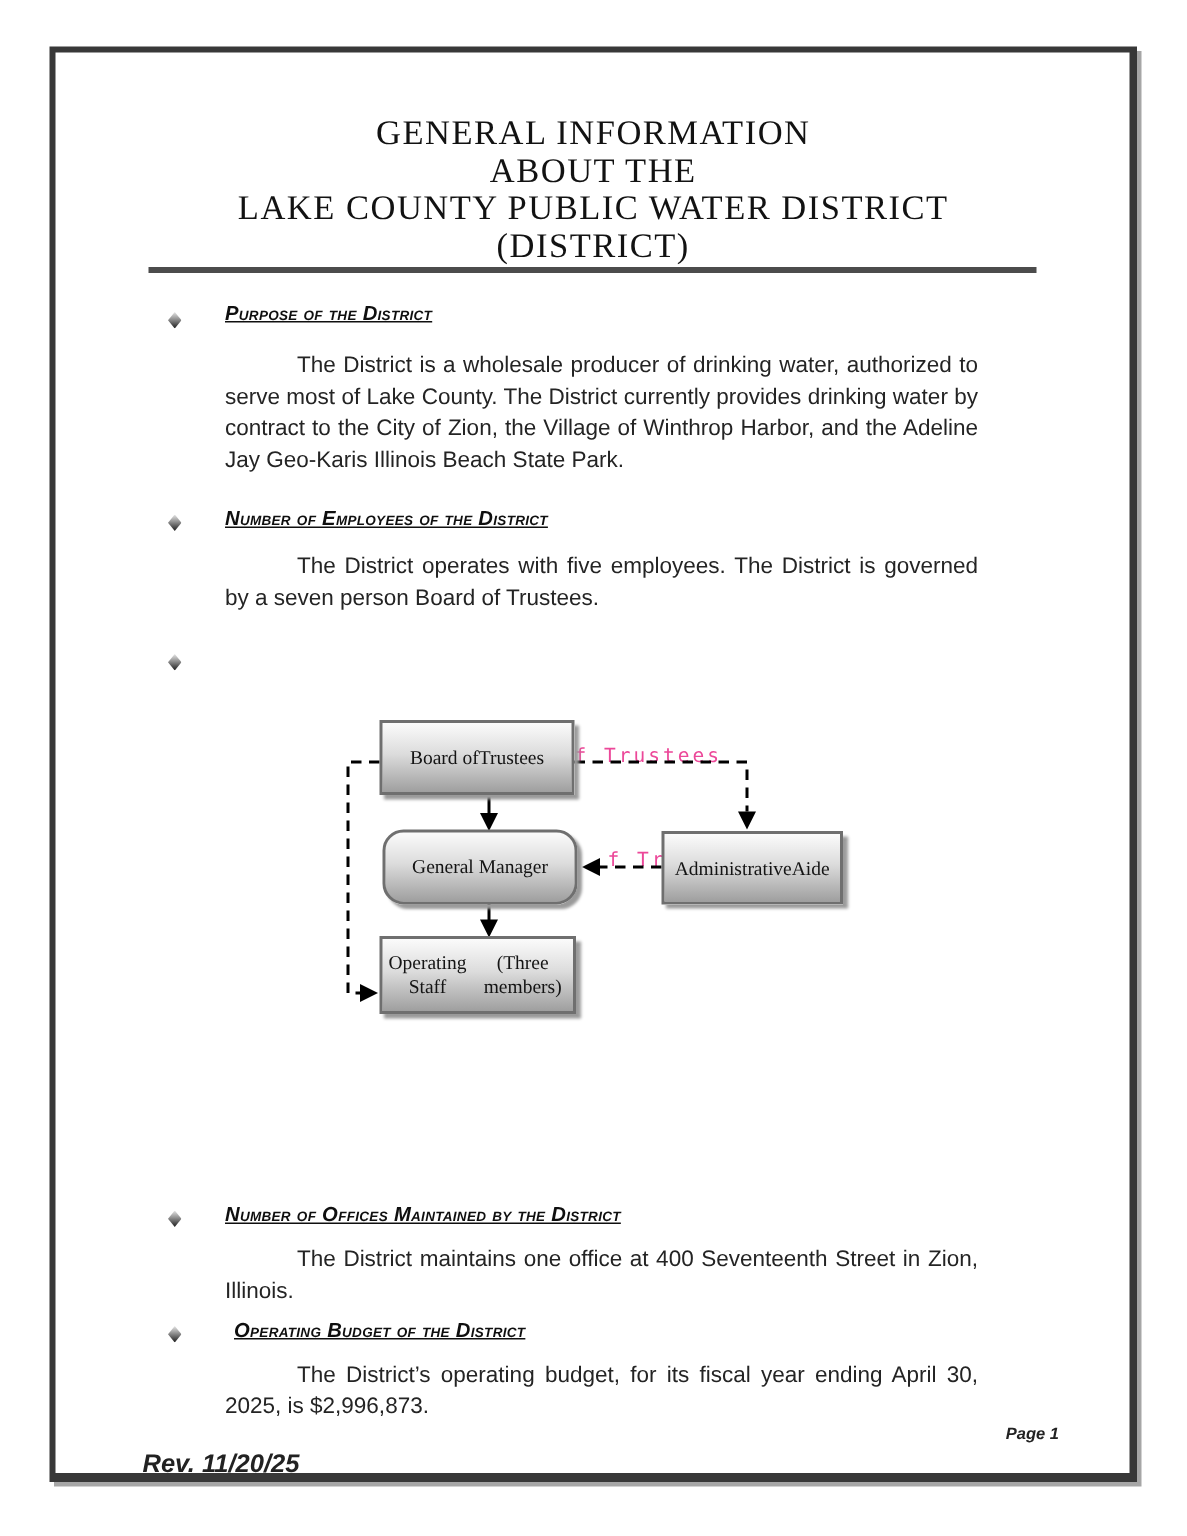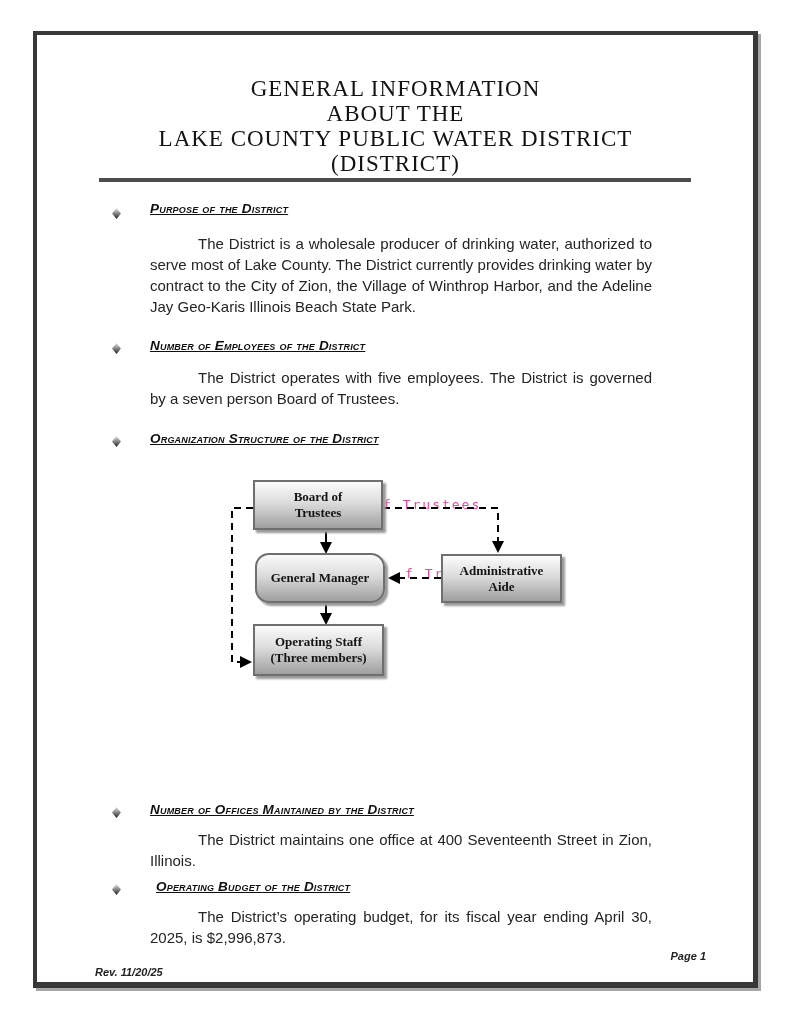--- a/index.html
+++ b/index.html
@@ -76,29 +76,27 @@
     left: 210px; top: 470px;
     width: 370px; height: 225px;
   }
   .connectors { position: absolute; left: 0; top: 0; }
   .node {
     position: absolute;
     border: 2px solid #6f6f6f;
     background: linear-gradient(180deg, #fbfbfb 0%, #dcdcdc 45%, #9f9f9f 100%);
     box-shadow: 3px 3px 2px #9a9a9a;
     display: flex;
-    flex-direction: column;
     align-items: center;
     justify-content: center;
     font-family: "Liberation Serif", serif;
     font-size: 13px;
     line-height: 16px;
     color: #141414;
     text-align: center;
-    font-weight: bold;
   }
   .node-board { left: 43px; top: 10px;  width: 130px; height: 50px; }
   .node-gm    { left: 45px; top: 83px;  width: 130px; height: 50px; border-radius: 14px; }
   .node-aide  { left: 231px; top: 84px; width: 121px; height: 49px; }
   .node-ops   { left: 43px; top: 154px; width: 131px; height: 52px; }
   .ghost {
     position: absolute;
     font-family: "DejaVu Sans Mono", monospace;
     font-size: 13px;
     letter-spacing: 2px;
@@ -112,21 +110,21 @@
     position: absolute;
     right: 85px; top: 950px;
     font-size: 11px;
     font-style: italic;
     font-weight: 600;
     color: #222;
   }
   .footer-rev {
     position: absolute;
     left: 95px; top: 966px;
-    font-size: 11px;
+    font-size: 17px;
     font-style: italic;
     font-weight: 600;
     color: #222;
   }
   
   .b1 { top: 208px; } .h1 { top: 201px; }
   .p1 { top: 233px; }
   .b2 { top: 343px; } .h2 { top: 338px; }
   .p2 { top: 367px; }
   .b3 { top: 436px; } .h3 { top: 431px; }
@@ -153,21 +151,20 @@
 
   <span class="bullet b1"></span>
   <div class="heading h1">Purpose of the District</div>
   <p class="para p1">The District is a wholesale producer of drinking water, authorized to serve most of Lake County. The District currently provides drinking water by contract to the City of Zion, the Village of Winthrop Harbor, and the Adeline Jay Geo-Karis Illinois Beach State Park.</p>
 
   <span class="bullet b2"></span>
   <div class="heading h2">Number of Employees of the District</div>
   <p class="para p2">The District operates with five employees. The District is governed by a seven person Board of Trustees.</p>
 
   <span class="bullet b3"></span>
-  <div class="heading h3">Organization Structure of the District</div>
 
   <div class="ghost ghost-1">f Trustees</div>
   <div class="ghost ghost-2">f Tru</div>
 
   <div class="diagram">
     <svg class="connectors" width="370" height="225" viewBox="0 0 370 225">
 
       <line x1="116" y1="60" x2="116" y2="73" stroke="#000" stroke-width="2"></line>
       <polygon points="110,72 122,72 116,84" fill="#000"></polygon>
 

